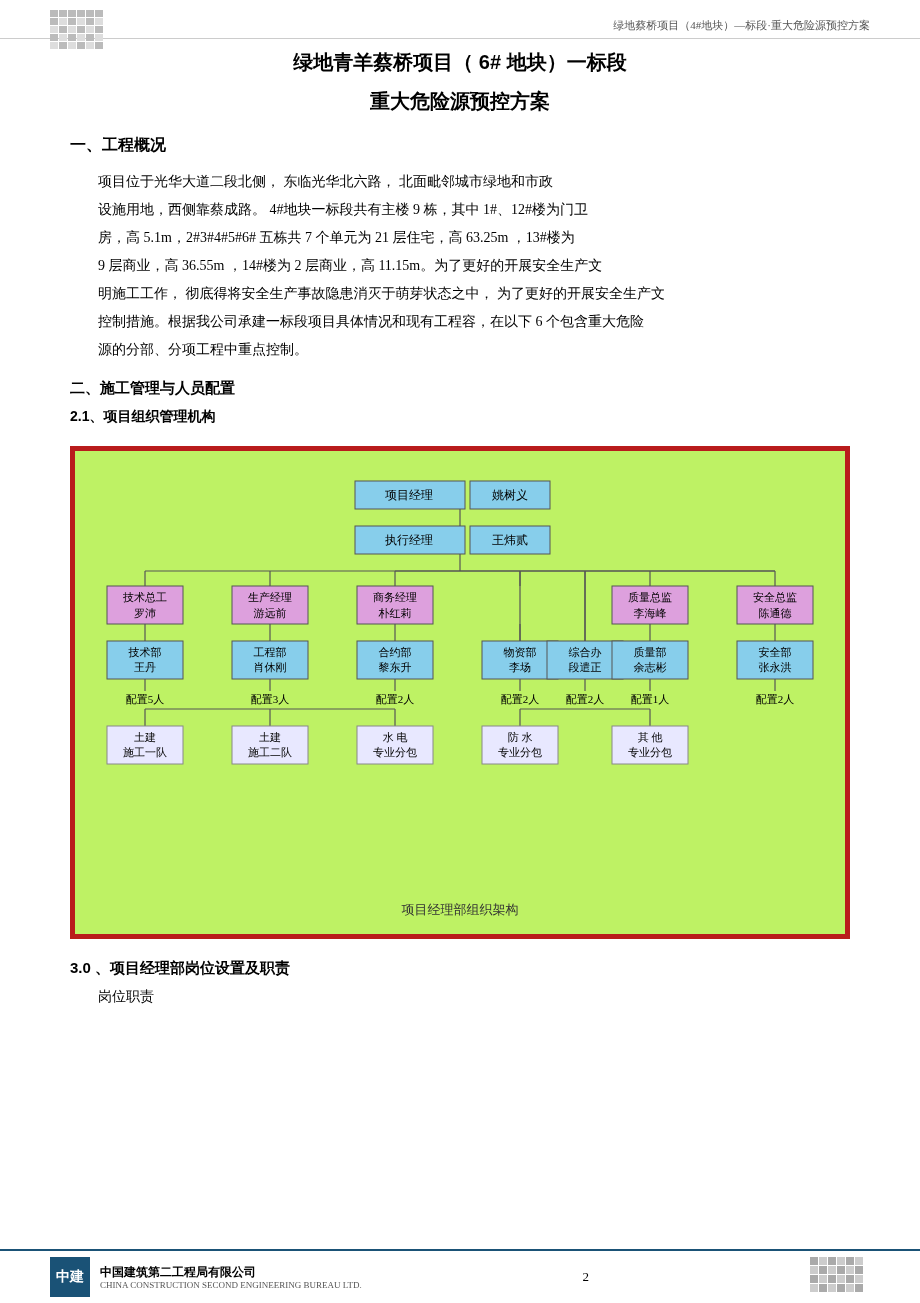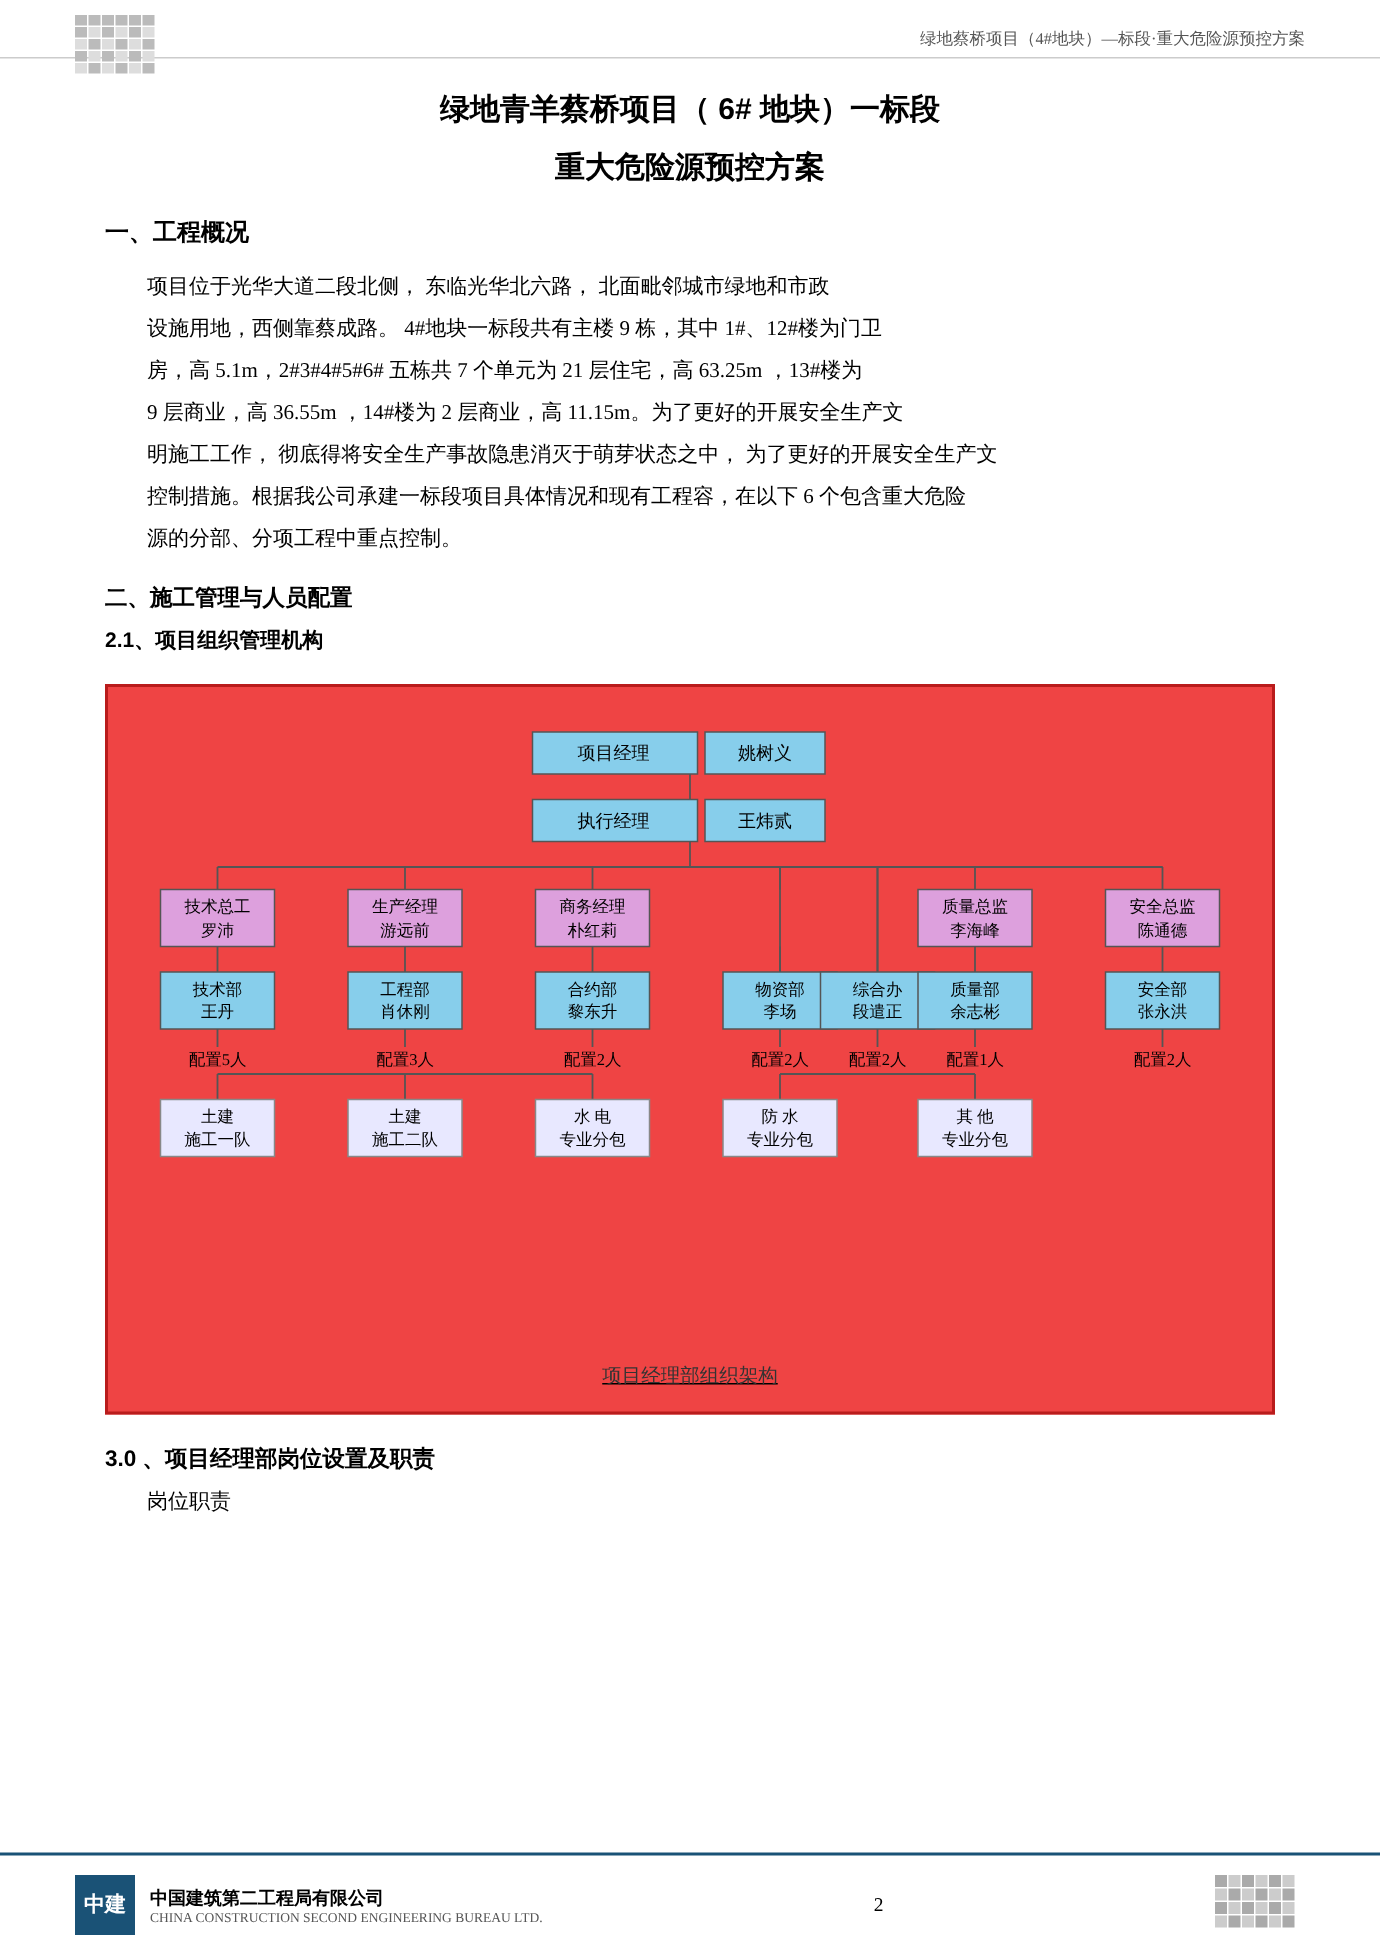--- a/index.html
+++ b/index.html
@@ -21,21 +21,20 @@
       position: relative;
     }
 
     
     .header {
       display: flex;
       align-items: center;
       justify-content: flex-end;
       padding: 18px 50px 5px 50px;
       border-bottom: 1px solid #ccc;
-      margin-bottom: 10px;
     }
 
     .header-logo {
       width: 60px;
       height: 50px;
       position: absolute;
       left: 50px;
       top: 10px;
       display: grid;
       grid-template-columns: repeat(6, 8px);
@@ -99,24 +98,23 @@
 
     .paragraph {
       text-indent: 2em;
       line-height: 2;
       margin-bottom: 0;
       font-size: 14px;
     }
 
     .org-chart-container {
       margin: 20px 0;
-      border: 2px solid #b91c1c;
+      border: 5px solid #b91c1c;
       padding: 20px 10px 15px 10px;
-      background: #ef4444;
-      text-decoration: underline;
+      background: #bef264;
     }
 
     .org-chart-caption {
       text-align: center;
       font-size: 13px;
       margin-top: 10px;
       color: #333;
     }
 
     
@@ -124,21 +122,21 @@
       display: block;
       margin: 0 auto;
     }
 
     
     .footer {
       position: absolute;
       bottom: 0;
       left: 0;
       right: 0;
-      height: 68px;
+      height: 54px;
       display: flex;
       align-items: center;
       justify-content: space-between;
       padding: 0 50px;
       border-top: 2px solid #1a5276;
     }
 
     .footer-logo-area {
       display: flex;
       align-items: center;

